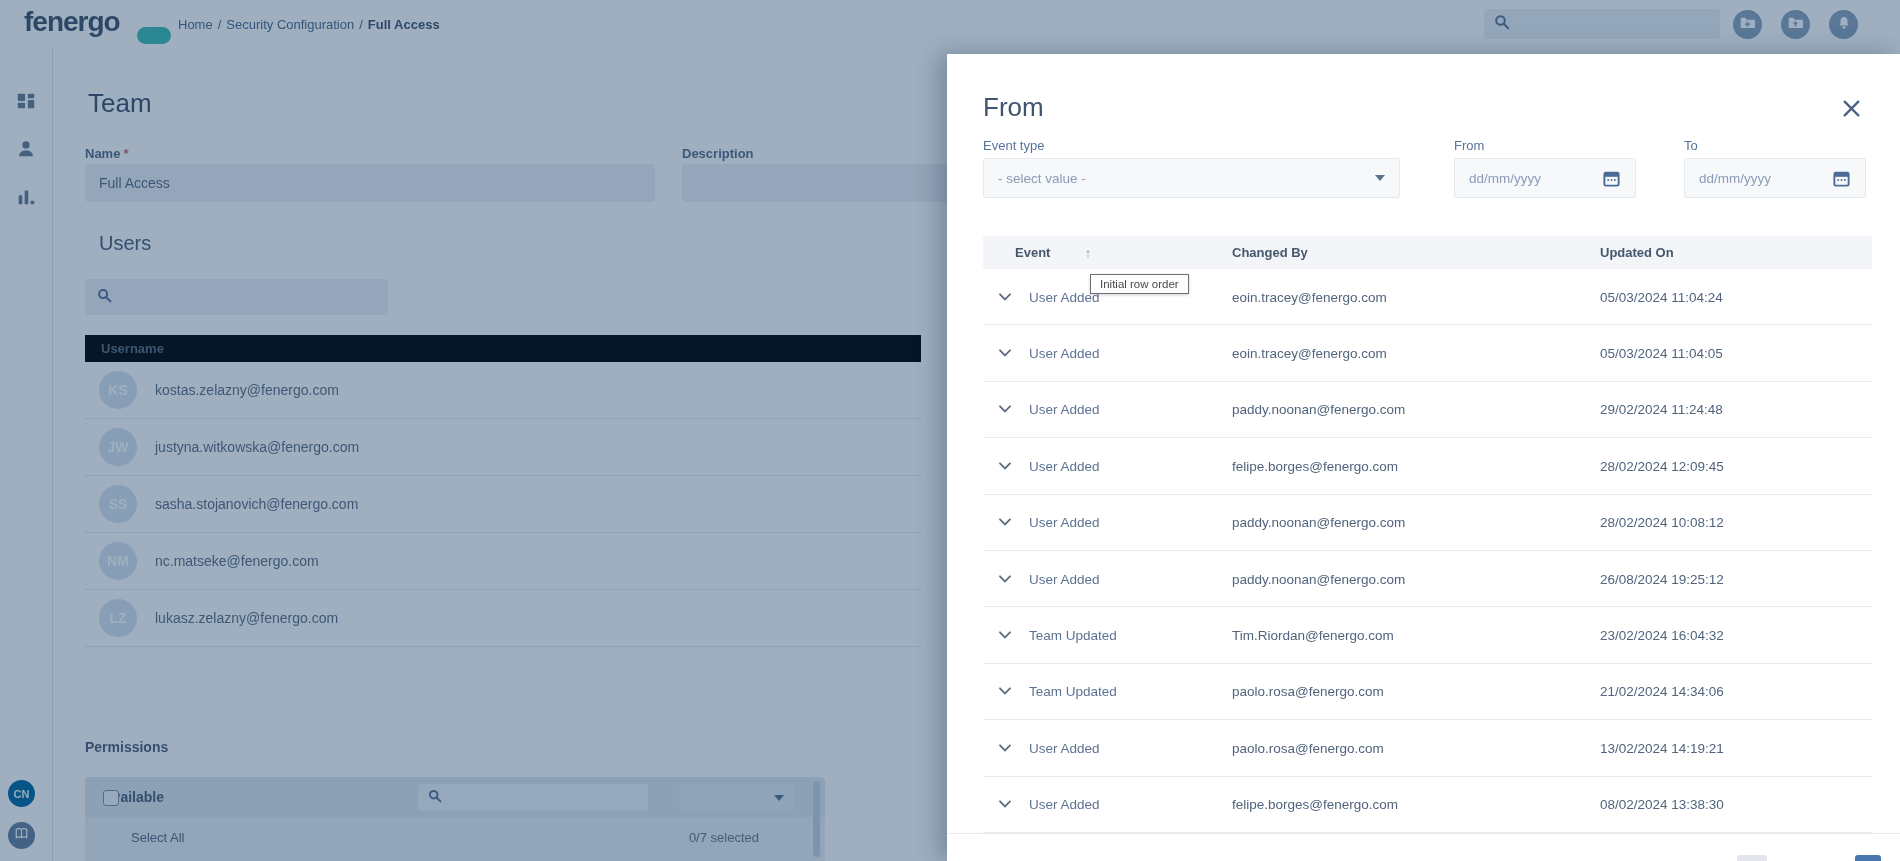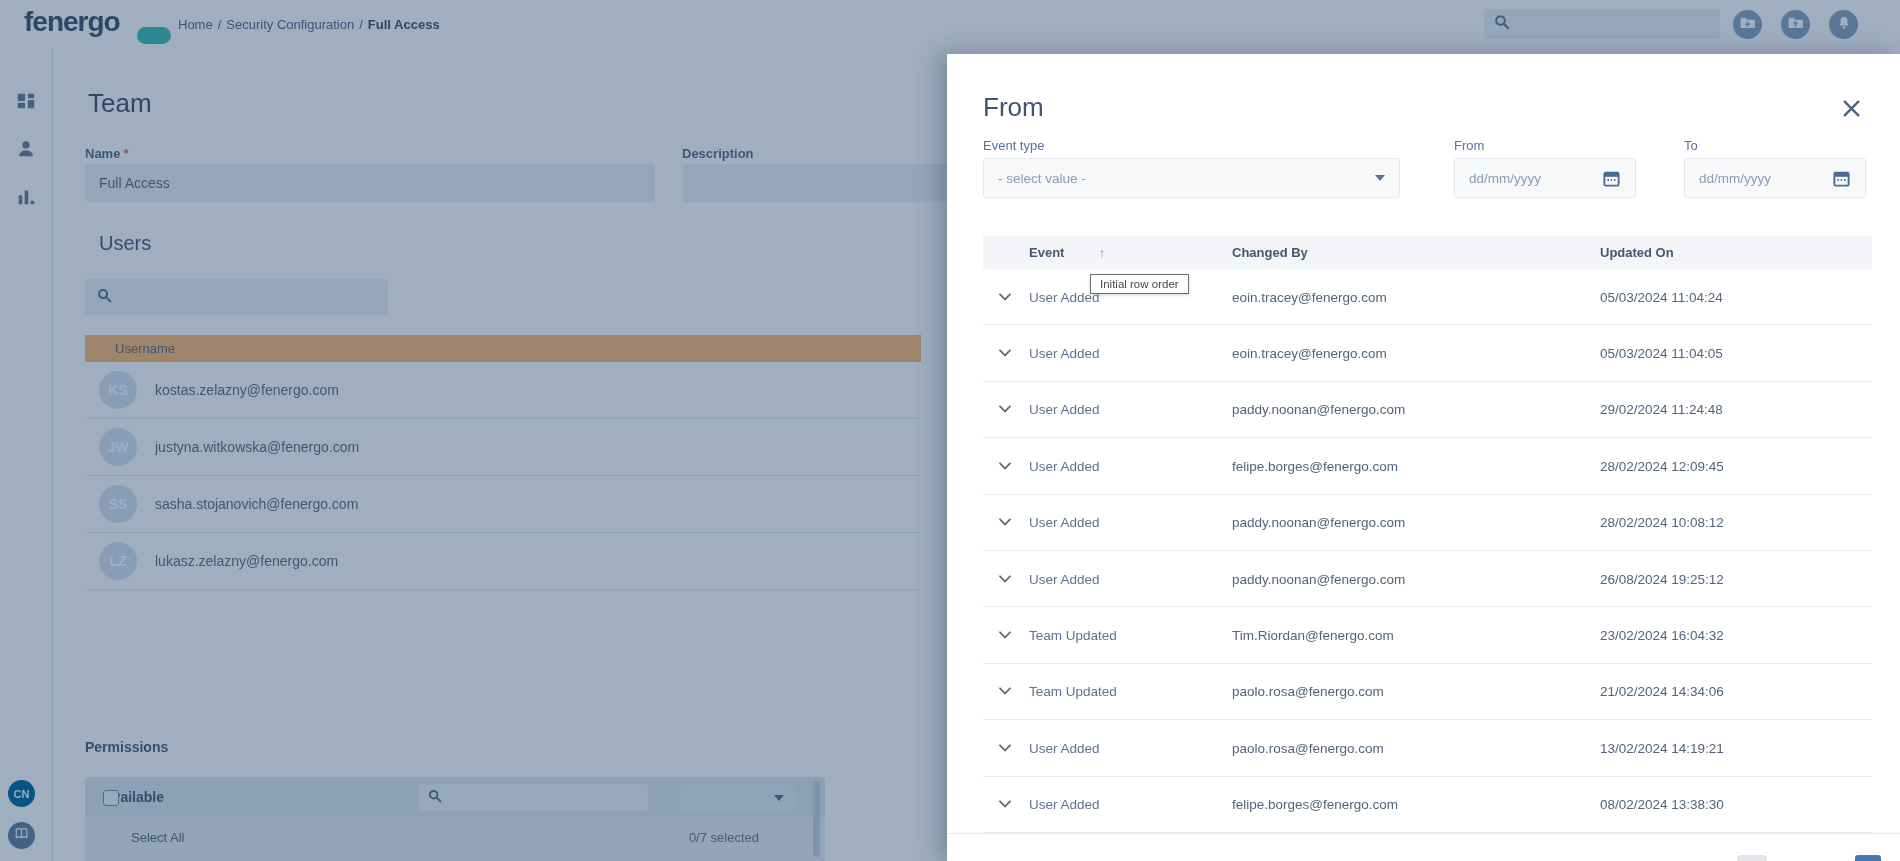--- a/index.html
+++ b/index.html
@@ -29,21 +29,21 @@
   .req { color:#d06a6a; margin-left:3px; }
   .text-field { position:absolute; height:38px; background:#eef1f6; border-radius:4px; display:flex; align-items:center; padding:0 14px; font-size:14px; color:#5c6c80; }
   .name-label { left:85px; top:146px; }
   .name-field { left:85px; top:164px; width:570px; }
   .desc-label { left:682px; top:146px; }
   .desc-field { left:682px; top:164px; width:600px; }
   .users-title { position:absolute; left:99px; top:232px; font-size:20px; color:#4c6076; font-weight:500; }
   .users-search { position:absolute; left:85px; top:279px; width:303px; height:36px; background:#eef1f6; border-radius:4px; display:flex; align-items:center; padding:0 12px; color:#5a7492; }
   .users-search input { border:none; background:transparent; outline:none; flex:1; font:inherit; margin-left:8px; }
   .users-table { position:absolute; left:85px; top:335px; width:836px; }
-  .users-head { height:27px; background:#fdba74; display:flex; align-items:center; padding-left:30px; font-size:13px; font-weight:400; color:#5d6b7d; }
+  .users-head { height:27px; background:#000000; display:flex; align-items:center; padding-left:16px; font-size:13px; font-weight:700; color:#5d6b7d; }
   .user-row { height:57px; display:flex; align-items:center; border-bottom:1px solid #e4e8ed; padding-left:14px; cursor:pointer; }
   .user-avatar { width:38px; height:38px; border-radius:50%; background:#d9e2ee; color:#fff; font-size:14px; font-weight:600; display:flex; align-items:center; justify-content:center; margin-right:18px; flex:0 0 auto; }
   .user-email { font-size:14px; color:#5f6e80; }
   .perm-title { position:absolute; left:85px; top:739px; font-size:14px; font-weight:700; color:#4c5f75; }
   .perm-panel { position:absolute; left:85px; top:777px; width:740px; height:84px; background:#e9eef4; border-radius:4px 4px 0 0; }
   .perm-head { position:absolute; left:0; top:0; width:100%; height:40px; background:#dfe6ee; border-radius:4px 4px 0 0; }
   .perm-available { position:absolute; left:18px; top:0; height:40px; display:flex; align-items:center; font-size:14px; font-weight:700; color:#4c5f75; }
   .perm-search { position:absolute; left:333px; top:7px; width:230px; height:27px; background:#f0f4f8; border-radius:4px; display:flex; align-items:center; padding:0 10px; color:#5a7492; }
   .perm-search input { border:none; background:transparent; outline:none; flex:1; font:inherit; margin-left:6px; }
   .perm-select { position:absolute; left:594px; top:7px; width:115px; height:27px; background:#e7edf4; border-radius:4px; cursor:pointer; }
@@ -65,21 +65,21 @@
   .lbl-event { left:36px; top:84px; }
   .lbl-from { left:507px; top:84px; }
   .lbl-to { left:737px; top:84px; }
   .audit-field { position:absolute; top:104px; height:40px; background:#f6f8fa; border:1px solid #e4e9ee; border-radius:3px; display:flex; align-items:center; justify-content:space-between; padding:0 14px; font-size:13.5px; color:#8a9cb8; cursor:pointer; }
   .event-select { left:36px; width:417px; }
   .from-field { left:507px; width:182px; }
   .to-field { left:737px; width:182px; }
   .cal-icon { color:#4a6b96; display:flex; }
   .audit-thead { position:absolute; left:36px; top:182px; width:889px; height:33px; background:#f3f5f8; font-size:13px; font-weight:700; color:#45586e; }
   .th { position:absolute; top:0; height:33px; display:flex; align-items:center; gap:7px; cursor:pointer; }
-  .th-event { left:46px;gap:34px; } .th-changed { left:249px; } .th-updated { left:617px; }
+  .th-event { left:32px;gap:34px; } .th-changed { left:249px; } .th-updated { left:617px; }
   .sort-arrow { color:#8fa3c0; font-weight:400; font-size:14px; }
   .audit-rows { position:absolute; left:36px; top:215px; width:889px; }
   .audit-row { position:relative; height:56.4px; border-bottom:1px solid #e8ebef; cursor:pointer; }
   .cell { position:absolute; top:50%; transform:translateY(-50%); font-size:13.5px; white-space:nowrap; }
   .cell-chevron { left:16px; color:#5f6d7e; display:flex; }
   .cell-event { left:46px; color:#5d7391; }
   .cell-changed { left:249px; color:#51647c; }
   .cell-updated { left:617px; color:#51647c; }
   .tooltip { position:absolute; left:143px; top:220px; background:#fdfdfd; border:1px solid #6e6e6e; padding:3px 9px; font-size:11.5px; color:#4a4a4a; z-index:10; box-shadow:0 1px 3px rgba(0,0,0,0.18); white-space:nowrap; }
   .audit-footer-line { position:absolute; left:0; top:779px; width:100%; height:1px; background:#e7eaee; }
@@ -204,20 +204,24 @@
         <div class="user-row">
           <span class="user-avatar">JW</span>
           <span class="user-email">justyna.witkowska@fenergo.com</span>
         </div>
 
         <div class="user-row">
           <span class="user-avatar">SS</span>
           <span class="user-email">sasha.stojanovich@fenergo.com</span>
         </div>
 
+        <div class="user-row">
+          <span class="user-avatar">NM</span>
+          <span class="user-email">nc.matseke@fenergo.com</span>
+        </div>
 
         <div class="user-row">
           <span class="user-avatar">LZ</span>
           <span class="user-email">lukasz.zelazny@fenergo.com</span>
         </div>
       </div>
   </div>
 
   <h3 class="perm-title">Permissions</h3>
   <div class="perm-panel">

